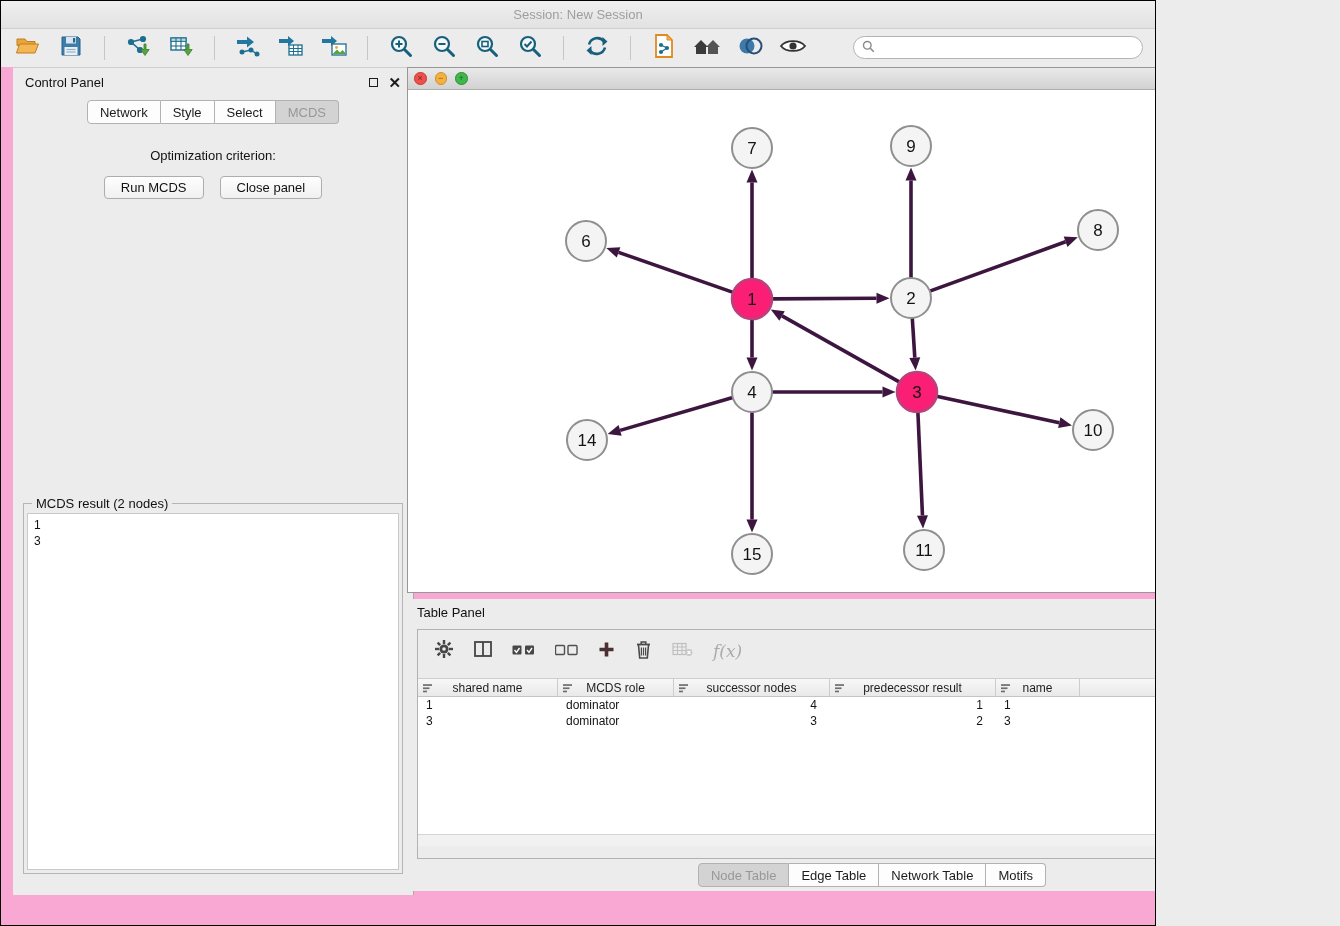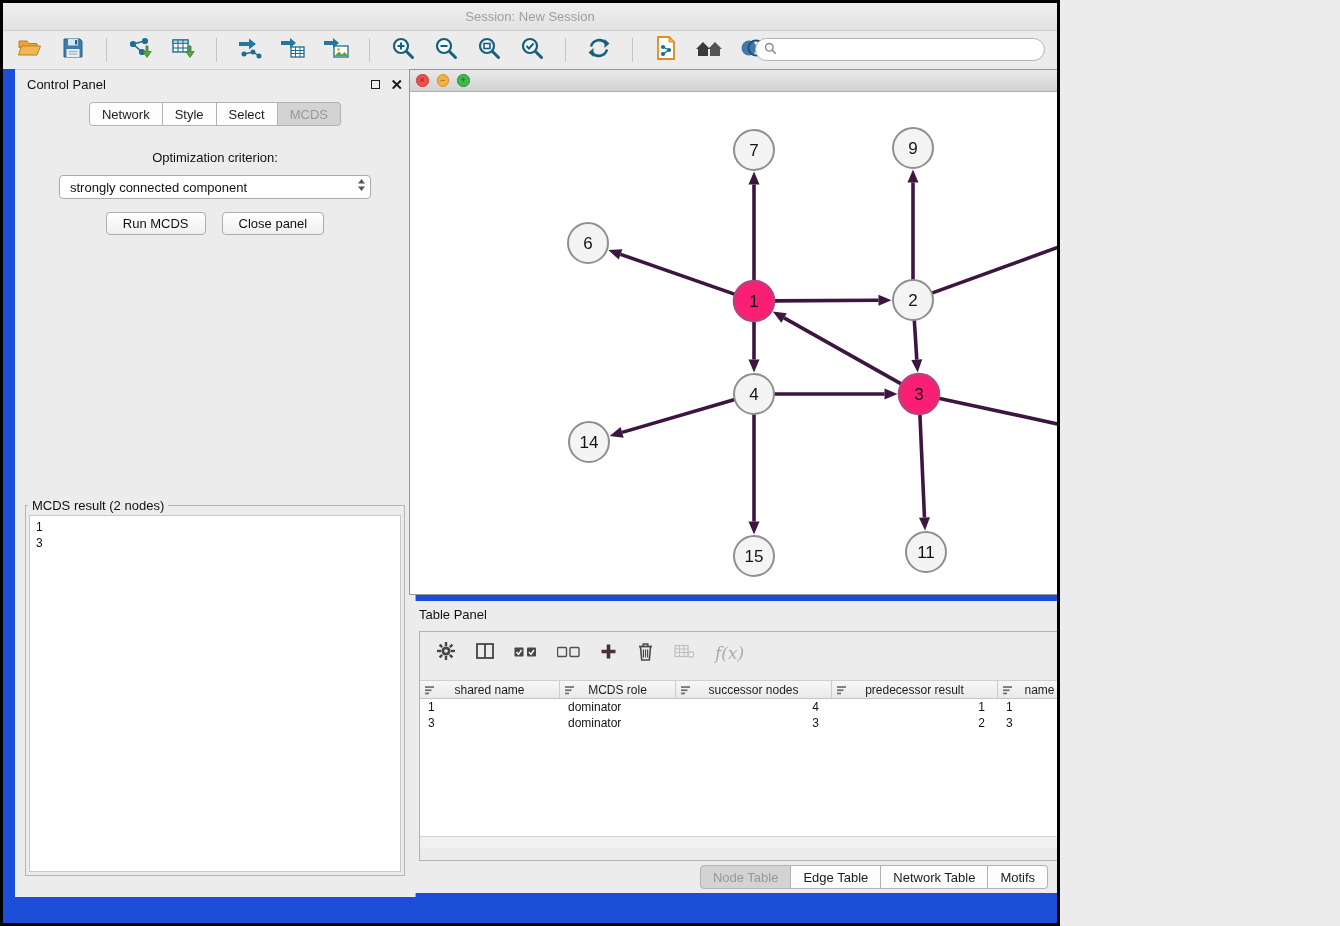--- a/index.html
+++ b/index.html
@@ -1,18 +1,18 @@
 <!DOCTYPE html>
 <html><head>
 <meta charset="utf-8">
 <style>
   * { margin:0; padding:0; box-sizing:border-box; }
   html,body { width:1340px; height:926px; }
   body { font-family:"Liberation Sans",sans-serif; background:#ececec; overflow:hidden; }
-  .app { position:relative; width:1060px; height:926px; background:#1d4ed8; border:3px solid #000000; overflow:hidden; }
+  .app { position:relative; width:1156px; height:926px; background:#f9a8d4; border:1px solid #000000; overflow:hidden; }
 
   
   .titlebar { position:absolute; left:0; top:0; right:0; height:28px;
     background:linear-gradient(#efefef,#e2e2e2); border-bottom:1px solid #cfcfcf;
     display:flex; align-items:center; justify-content:center; }
   .titlebar .wtitle { font-size:13px; color:#9e9e9e; }
 
   
   .toolbar { position:absolute; left:0; top:28px; right:0; height:38px;
     display:flex; align-items:center; padding:0 10px; gap:9px; background:#ececec; }
@@ -44,21 +44,21 @@
     border:1px solid #ababab; border-radius:4px; display:flex; align-items:center;
     padding:0 4px 0 10px; }
   .dropdown .dval { flex:1; font-size:13px; color:#111; }
   .btn-row { display:flex; justify-content:center; gap:16px; margin-top:13px; }
   .pbtn { height:23px; padding:0 16px; background:linear-gradient(#fefefe,#f0f0f0);
     border:1px solid #adadad; border-radius:4px; font-size:13px; color:#111;
     display:flex; align-items:center; }
 
   .result-fieldset { position:absolute; left:10px; right:10px; top:428px; bottom:21px;
     border:1px solid #b5b5b5; }
-  .result-fieldset legend { font-size:13px; color:#111; padding:0 4px; margin-left:2px; }
+  .result-fieldset legend { font-size:13px; color:#111; padding:0 4px; margin-left:8px; }
   .result-list { position:absolute; left:3px; right:3px; top:2px; bottom:3px;
     background:#fff; border:1px solid #c9c9c9; overflow:hidden; padding:3px 6px; }
   .result-item { font-size:12px; color:#111; line-height:16px; }
 
   
   .network-window { position:absolute; left:406px; top:66px; width:930px; height:526px;
     border:1px solid #979797; background:#fff; }
   .nw-titlebar { height:22px; background:linear-gradient(#e9e9e9,#d2d2d2);
     border-bottom:1px solid #aeaeae; display:flex; align-items:center; padding:0 6px; position:relative; }
   .lights { display:flex; gap:8px; align-items:center; }
@@ -263,27 +263,20 @@
         <span class="close-ic">✕</span>
       </span>
     </div>
     <div class="seg-row">
         <div class="seg">Network</div>
         <div class="seg">Style</div>
         <div class="seg">Select</div>
         <div class="seg seg-active">MCDS</div>
       </div>
     <div class="opt-label">Optimization criterion:</div>
-    <div class="dropdown">
-      <span class="dval">strongly connected component</span>
-      <span><svg width="9" height="14" viewBox="0 0 9 14">
-            <polygon points="4.5,1 8,5.5 1,5.5" fill="#555"></polygon>
-            <polygon points="4.5,13 8,8.5 1,8.5" fill="#555"></polygon>
-          </svg></span>
-    </div>
     <div class="btn-row">
       <div class="pbtn">Run MCDS</div>
       <div class="pbtn">Close panel</div>
     </div>
     <fieldset class="result-fieldset">
       <legend>MCDS result (2 nodes)</legend>
       <div class="result-list">
           <div class="result-item">1</div>
           <div class="result-item">3</div>
         </div>

